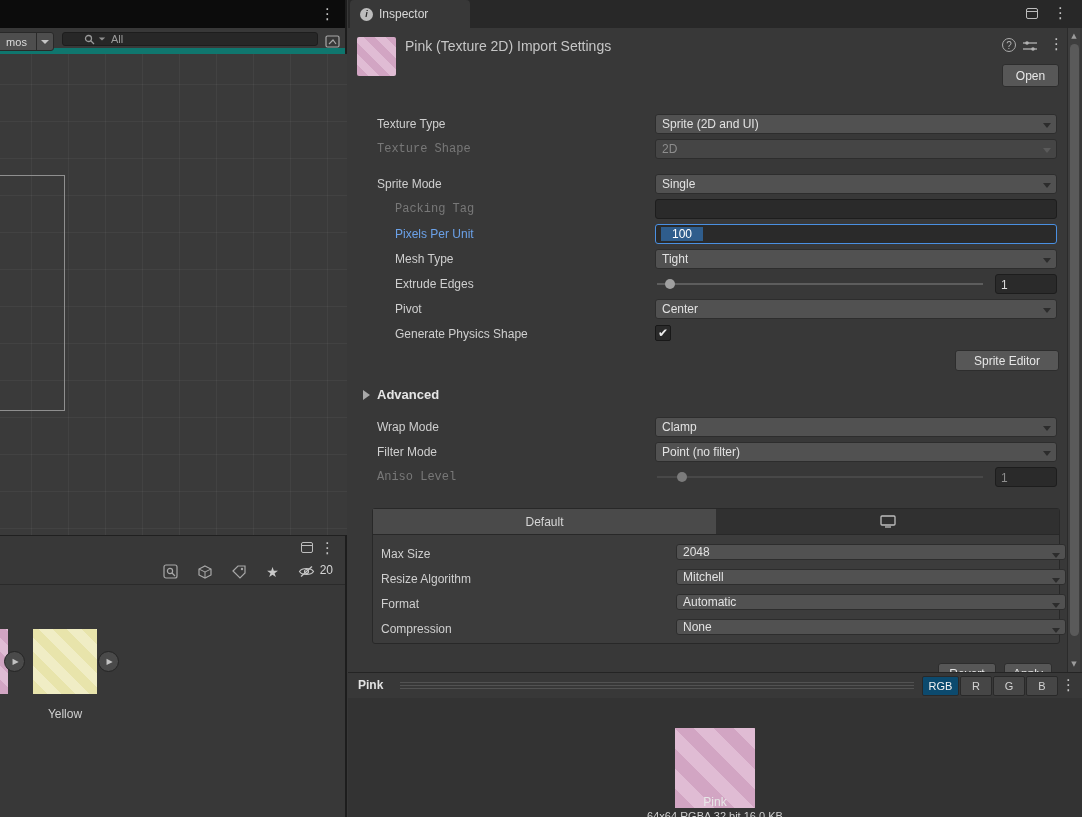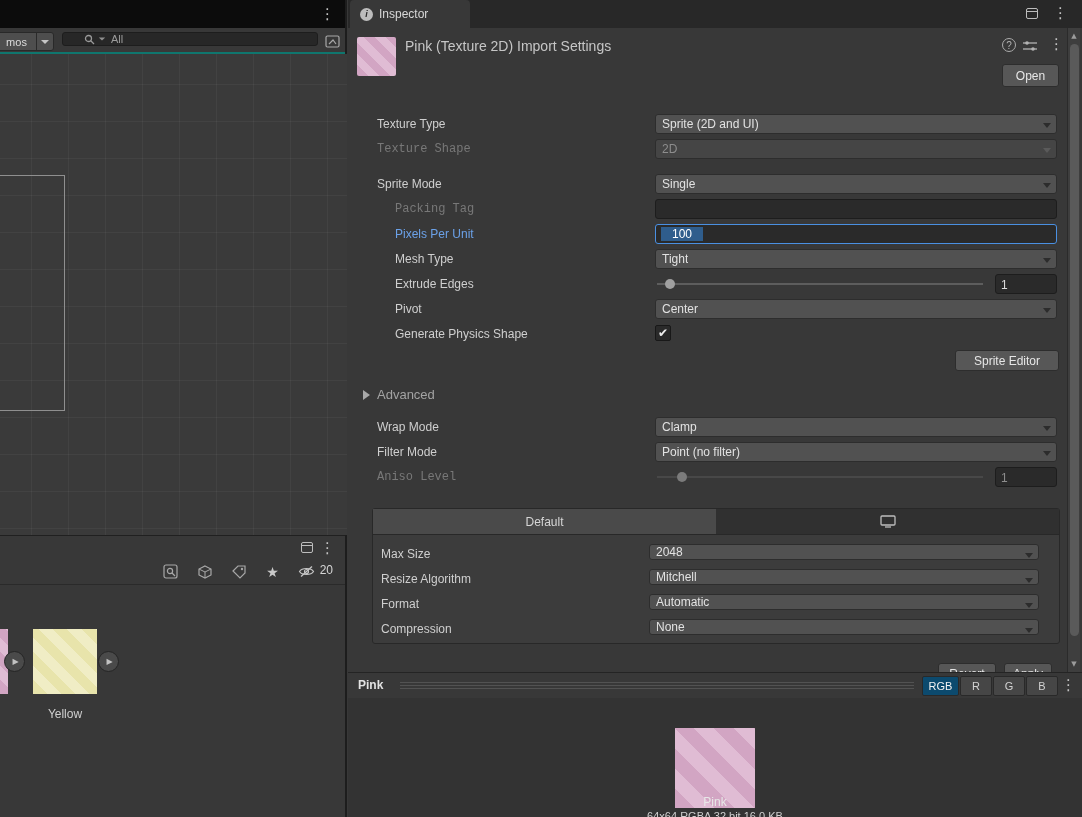--- a/index.html
+++ b/index.html
@@ -11,21 +11,21 @@
   html,body{width:1082px;height:817px;overflow:hidden;}
   body{position:relative;background:#383838;color:#d2d2d2;
        font-family:"Liberation Sans",sans-serif;font-size:12px;}
   .glyph{font-family:"DejaVu Sans",sans-serif;}
 
   
   #left{position:absolute;left:0;top:0;width:347px;height:817px;background:#383838;border-right:2px solid #1d1d1d;}
   #scene-topbar{position:absolute;left:0;top:0;width:100%;height:28px;background:#0c0c0c;}
   .kebab{color:#c2c2c2;font-size:15px;line-height:1;cursor:default;}
   #scene-topbar .kebab{position:absolute;right:10px;top:7px;}
-  #scene-toolbar{position:absolute;left:0;top:28px;width:100%;height:26px;background:#383838;border-bottom:2px solid #0f766e;text-decoration:underline;}
+  #scene-toolbar{position:absolute;left:0;top:28px;width:100%;height:26px;background:#383838;border-bottom:6px solid #0f766e;text-decoration:underline;}
   #gizmos-btn{position:absolute;left:-4px;top:4px;width:58px;height:19px;background:#4e4e4e;border:1px solid #292929;border-radius:3px;display:flex;align-items:center;color:#dcdcdc;font-size:11px;}
   #gizmos-btn .txt{flex:1;text-align:center;}
   #gizmos-btn .sep{width:1px;height:17px;background:#2a2a2a;}
   .tri-down{width:0;height:0;border-left:4px solid transparent;border-right:4px solid transparent;border-top:4px solid #c6c6c6;margin:0 4px;}
   #scene-search{position:absolute;left:62px;top:4px;width:256px;height:14px;background:#272727;border:1px solid #1d1d1d;border-radius:3px;display:flex;align-items:center;gap:3px;padding:0 20px;color:#9b9b9b;font-size:11px;}
   #scene-cam-btn{position:absolute;right:4px;top:5px;width:18px;height:16px;display:flex;align-items:center;justify-content:center;}
   #scene-view{position:absolute;left:0;top:54px;width:347px;height:481px;background:#3a3a3a;
     background-image:linear-gradient(rgba(255,255,255,.045) 1px,transparent 1px),
                      linear-gradient(90deg,rgba(255,255,255,.045) 1px,transparent 1px);
     background-size:37px 37px;background-position:-6px -7px;overflow:hidden;}
@@ -91,30 +91,30 @@
   .sval{position:absolute;right:0;top:0;width:62px;height:20px;background:#2a2a2a;border:1px solid #1d1d1d;border-radius:3px;padding:3px 0 0 5px;color:#dcdcdc;}
   .sliderwrap.dis .track{background:#484848;}
   .sliderwrap.dis .knob{background:#7b7b7b;}
   .sliderwrap.dis .sval{color:#8d8d8d;}
   .cb{position:absolute;left:307px;top:1px;width:16px;height:16px;background:#2a2a2a;border:1px solid #181818;border-radius:2px;
     display:flex;align-items:center;justify-content:center;}
   .cbm{color:#efefef;font-size:12px;line-height:1;}
   #sprite-editor-btn{position:absolute;left:607px;top:350px;width:104px;height:21px;}
   #advanced-row{position:absolute;left:0;top:386px;width:734px;height:18px;}
   .fold-tri{position:absolute;left:15px;top:4px;width:0;height:0;border-top:5px solid transparent;border-bottom:5px solid transparent;border-left:7px solid #a8a8a8;}
-  #advanced-label{position:absolute;left:29px;top:1px;color:#a3a3a3;font-size:13px;}
+  #advanced-label{position:absolute;left:29px;top:1px;color:#e5e5e5;font-size:13px;font-weight:bold;}
 
   
   #pbox{position:absolute;left:24px;top:508px;width:688px;height:136px;background:#3c3c3c;border:1px solid #282828;border-radius:3px;}
   #ptabs{display:flex;height:26px;border-bottom:1px solid #282828;}
   .ptab{flex:1;display:flex;align-items:center;justify-content:center;background:#303030;color:#d6d6d6;}
   .ptab.sel{background:#4a4a4a;}
   .prow{position:absolute;left:0;width:686px;height:20px;}
   .plbl{position:absolute;left:8px;top:3px;color:#cfcfcf;}
-  .pctl{position:absolute;left:276px;width:390px;height:16px;}
+  .pctl{position:absolute;left:303px;width:390px;height:16px;}
 
   .cutbtn{position:absolute;height:22px;border-radius:3px;z-index:1;}
   #revert-btn{left:590px;top:663px;width:58px;}
   #apply-btn{left:656px;top:663px;width:48px;}
 
   
   #preview{position:absolute;left:0;top:672px;width:734px;height:145px;z-index:3;}
   #pv-header{position:absolute;left:0;top:0;width:100%;height:26px;background:#383838;border-top:1px solid #242424;}
   #pv-title{position:absolute;left:10px;top:5px;font-weight:bold;color:#e2e2e2;}
   #pv-grip{position:absolute;left:52px;right:168px;top:9px;height:9px;

